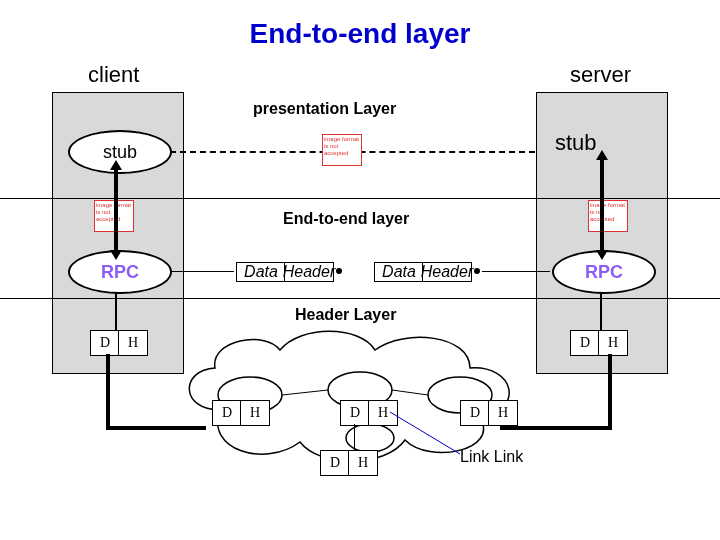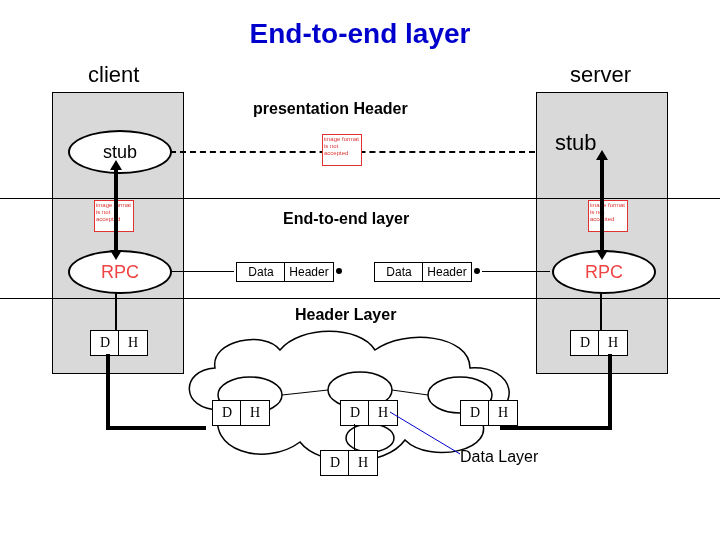--- a/index.html
+++ b/index.html
@@ -34,43 +34,44 @@
   }
   .ellipse {
     border: 2px solid #000;
     background: #fff;
     border-radius: 50%;
     display: flex;
     align-items: center;
     justify-content: center;
   }
   .stub-text { font-size: 18px; color: #000; }
-  .rpc-text { font-size: 18px; color: #ef4444; }
+  .rpc-text { font-size: 18px; color: #8b5cf6; font-weight: bold; }
   .hline {
     height: 0;
     border-top: 1px solid #000;
   }
   .placeholder {
     background: #fff;
     border: 1px solid #d33;
     font-size: 6px;
     line-height: 7px;
     color: #d33;
     padding: 1px;
     font-family: sans-serif;
     overflow: hidden;
   }
   .packet-box {
     border: 1px solid #000;
     background: #fff;
-    font-size: 12px;
+    font-size: 16px;
     font-family: sans-serif;
     display: flex;
     align-items: center;
     justify-content: center;
+    font-style: italic;
   }
   .dh-box {
     border: 1px solid #000;
     background: #fff;
     font-size: 14px;
     font-family: "Comic Sans MS", cursive;
     display: flex;
     align-items: center;
     justify-content: center;
   }
@@ -88,21 +89,21 @@
 <body>
 
 <div class="abs title" style="top:18px; left:0;">End-to-end layer</div>
 
 <div class="abs role-label" style="top:62px; left:88px;text-align:center;">client</div>
 <div class="abs role-label" style="top:62px; left:570px;">server</div>
 
 <div class="abs gray-box" style="top:92px; left:52px; width:130px; height:280px;"></div>
 <div class="abs gray-box" style="top:92px; left:536px; width:130px; height:280px;"></div>
 
-<div class="abs layer-label" style="top:100px; left:253px;">presentation Header</div>
+<div class="abs layer-label" style="top:100px; left:253px;">presentation Layer</div>
 
 <div class="abs ellipse" style="top:130px; left:68px; width:100px; height:40px;">
   <span class="stub-text">stub</span>
 </div>
 <div class="abs" style="top:130px; left:555px; font-size:22px; color:#000;">stub</div>
 
 <div class="abs dashed-line" style="top:151px; left:170px; width:365px;"></div>
 
 <div class="abs placeholder" style="top:134px; left:322px; width:36px; height:28px;">image format is not accepted</div>
 
@@ -191,20 +192,20 @@
 <div class="abs dh-box" style="top:400px; left:368px; width:28px; height:24px;">H</div>
 
 <div class="abs dh-box" style="top:400px; left:460px; width:28px; height:24px;">D</div>
 <div class="abs dh-box" style="top:400px; left:488px; width:28px; height:24px;">H</div>
 
 <div class="abs dh-box" style="top:450px; left:320px; width:28px; height:24px;">D</div>
 <div class="abs dh-box" style="top:450px; left:348px; width:28px; height:24px;">H</div>
 
 <div class="abs" style="top:424px; left:354px; width:0; height:26px; border-left:1px solid #000;"></div>
 
-<div class="abs" style="top:448px; left:460px; font-size:16px; color:#000;">Data Layer</div>
+<div class="abs" style="top:448px; left:460px; font-size:16px; color:#000;">Link Link</div>
 
 <svg class="abs" style="top:410px; left:390px;" width="80" height="50">
   <line x1="0" y1="2" x2="70" y2="44" stroke="#0000cc" stroke-width="1"></line>
 </svg>
 
 <div class="abs thick-line" style="top:354px; left:106px; width:4px; height:34px;"></div>
 <div class="abs thick-line" style="top:354px; left:608px; width:4px; height:34px;"></div>
 
 </body></html>

